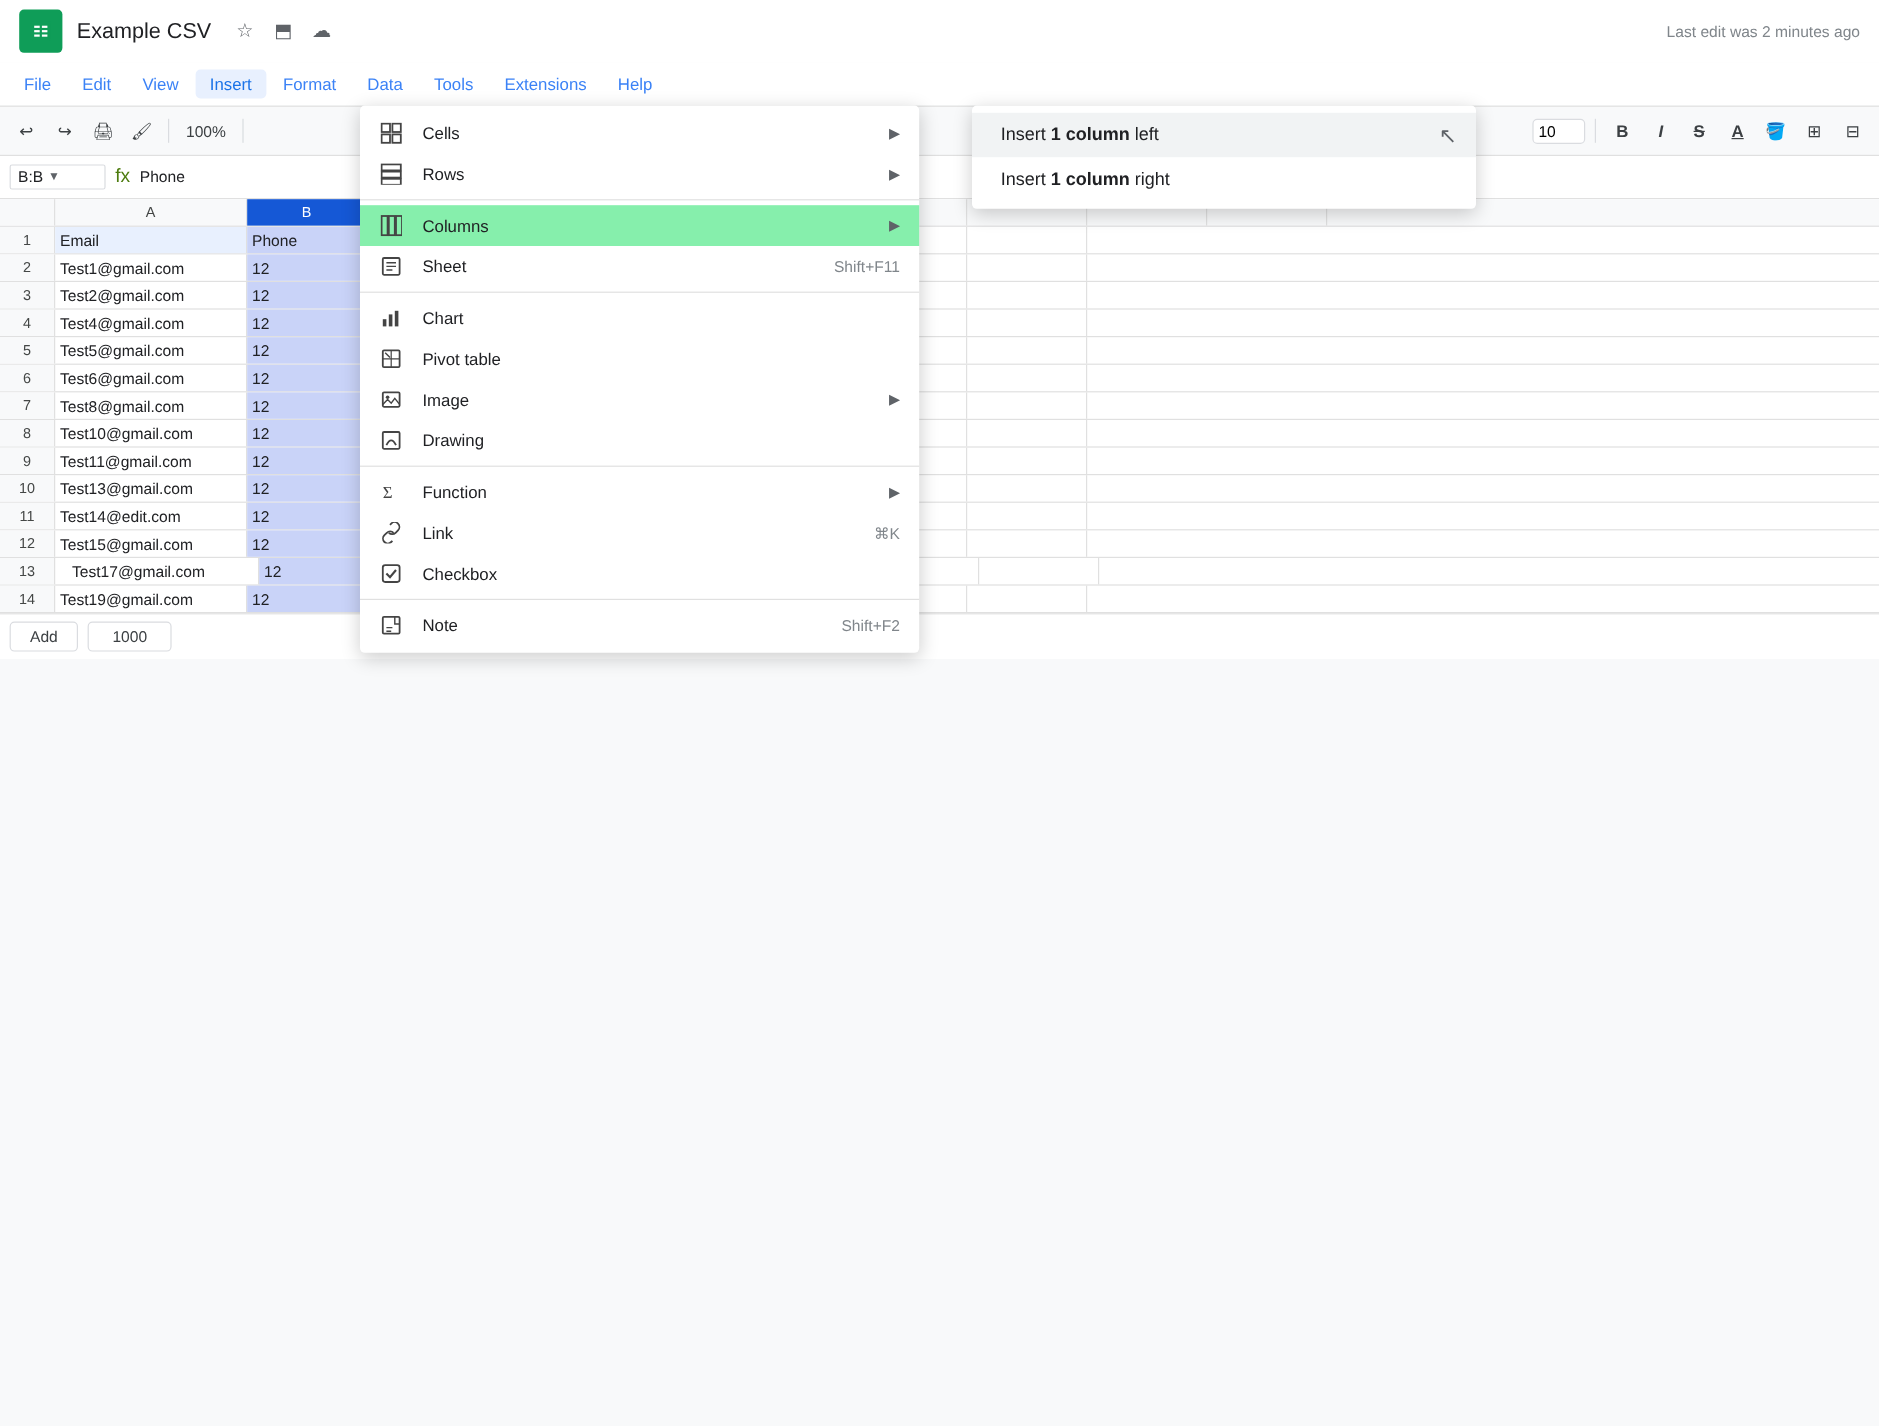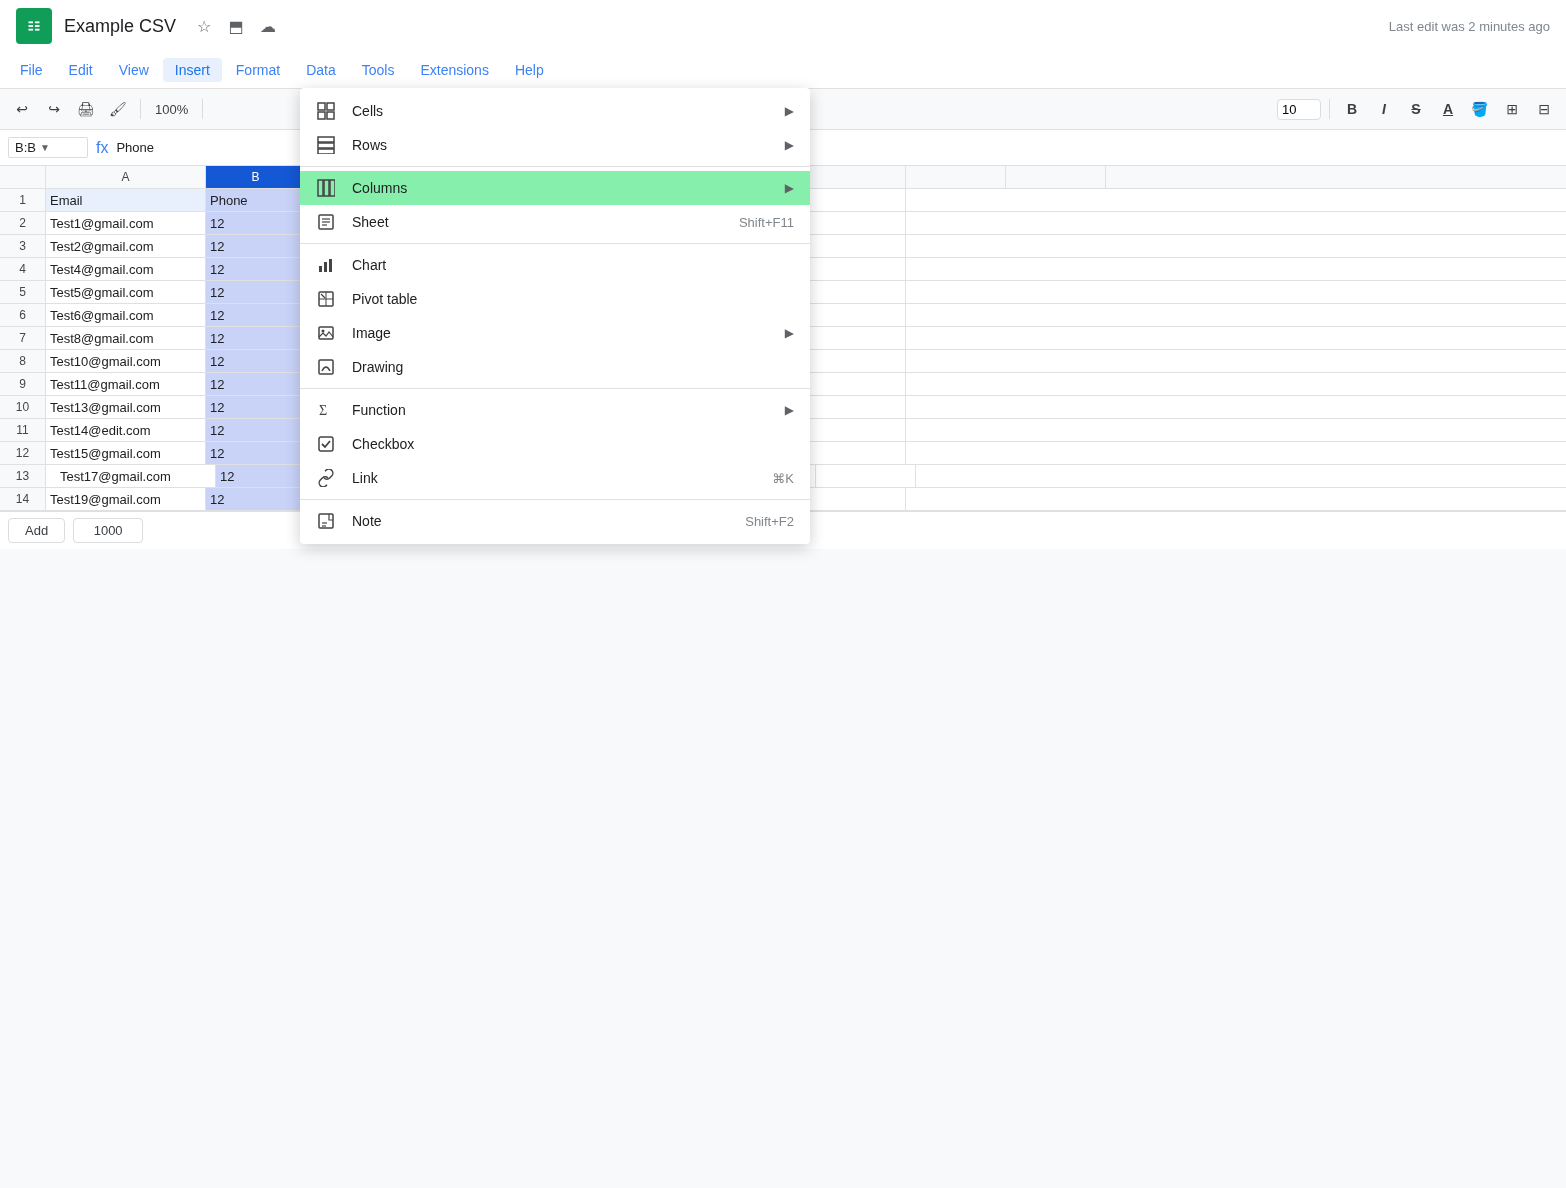--- a/index.html
+++ b/index.html
@@ -156,21 +156,21 @@
       font-size: 13px;
       color: #202124;
       border: 1px solid #dadce0;
       border-radius: 2px;
       padding: 2px 6px;
       display: flex;
       align-items: center;
       gap: 4px;
     }
     .formula-icon {
-      color: #3b82f6;
+      color: #4d7c0f;
       font-size: 16px;
       display: flex;
       align-items: center;
     }
     .formula-content {
       flex: 1;
       font-size: 13px;
       color: #202124;
     }
 
@@ -291,21 +291,21 @@
       position: absolute;
       top: 0; left: 0; right: 0; bottom: 0;
       z-index: 100;
       pointer-events: none;
     }
 
     .insert-menu {
       position: absolute;
       top: 88px;
       left: 300px;
-      width: 510px;
+      width: 466px;
       background: #fff;
       border-radius: 4px;
       box-shadow: 0 4px 16px rgba(0,0,0,0.2);
       padding: 6px 0;
       z-index: 200;
       pointer-events: all;
     }
 
     .menu-section-item {
       display: flex;
@@ -731,50 +731,63 @@
             <text x="2" y="14" font-size="14" fill="#444" font-family="serif">Σ</text>
           </svg>
       </div>
       <span class="menu-label">Function</span>
       <span class="menu-arrow">▶</span>
     </div>
 
     <div class="menu-section-item">
       <div class="menu-icon">
         <svg width="18" height="18" viewBox="0 0 18 18">
+            <path d="M7 9a4 4 0 0 0 5.66 0l2-2a4 4 0 0 0-5.66-5.66l-1 1" fill="none" stroke="#444" stroke-width="1.5"></path>
+            <path d="M11 9a4 4 0 0 0-5.66 0l-2 2a4 4 0 0 0 5.66 5.66l1-1" fill="none" stroke="#444" stroke-width="1.5"></path>
+          </svg>
+      </div>
+      <span class="menu-label">Link</span>
+      <span class="menu-shortcut">⌘K</span>
+    </div>
+
+    <div class="menu-section-item">
+      <div class="menu-icon">
+        <svg width="18" height="18" viewBox="0 0 18 18">
             <rect x="2" y="2" width="14" height="14" rx="2" fill="none" stroke="#444" stroke-width="1.5"></rect>
             <polyline points="5,9 8,12 13,6" fill="none" stroke="#444" stroke-width="1.8"></polyline>
           </svg>
       </div>
       <span class="menu-label">Checkbox</span>
-    </div>
-
-    <div class="menu-section-item">
-      <div class="menu-icon">
-        <svg width="18" height="18" viewBox="0 0 18 18">
-            <path d="M7 9a4 4 0 0 0 5.66 0l2-2a4 4 0 0 0-5.66-5.66l-1 1" fill="none" stroke="#444" stroke-width="1.5"></path>
-            <path d="M11 9a4 4 0 0 0-5.66 0l-2 2a4 4 0 0 0 5.66 5.66l1-1" fill="none" stroke="#444" stroke-width="1.5"></path>
-          </svg>
-      </div>
-      <span class="menu-label">Link</span>
-      <span class="menu-shortcut">⌘K</span>
     </div>
 
 
     <div class="menu-divider"></div>
 
 
     <div class="menu-section-item">
       <div class="menu-icon">
         <svg width="18" height="18" viewBox="0 0 18 18">
             <rect x="2" y="2" width="14" height="14" rx="1" fill="none" stroke="#444" stroke-width="1.5"></rect>
             <polyline points="12,2 12,8 16,8" fill="none" stroke="#444" stroke-width="1.2"></polyline>
             <line x1="5" y1="11" x2="10" y2="11" stroke="#444" stroke-width="1.2"></line>
             <line x1="5" y1="14" x2="9" y2="14" stroke="#444" stroke-width="1.2"></line>
           </svg>
       </div>
       <span class="menu-label">Note</span>
       <span class="menu-shortcut">Shift+F2</span>
     </div>
   </div>
 
+  <div class="columns-submenu">
+    <div class="submenu-item hovered" style="position:relative;">
+      <span>
+        Insert <span class="bold">1 column</span> left
+      </span>
+      <span style="position:absolute;right:16px;top:50%;transform:translateY(-50%);font-size:18px;color:#5f6368;pointer-events:none;">↖</span>
+    </div>
+    <div class="submenu-item">
+      <span>
+        Insert <span class="bold">1 column</span> right
+      </span>
+    </div>
+  </div>
 
 </div>
 
 </body></html>

